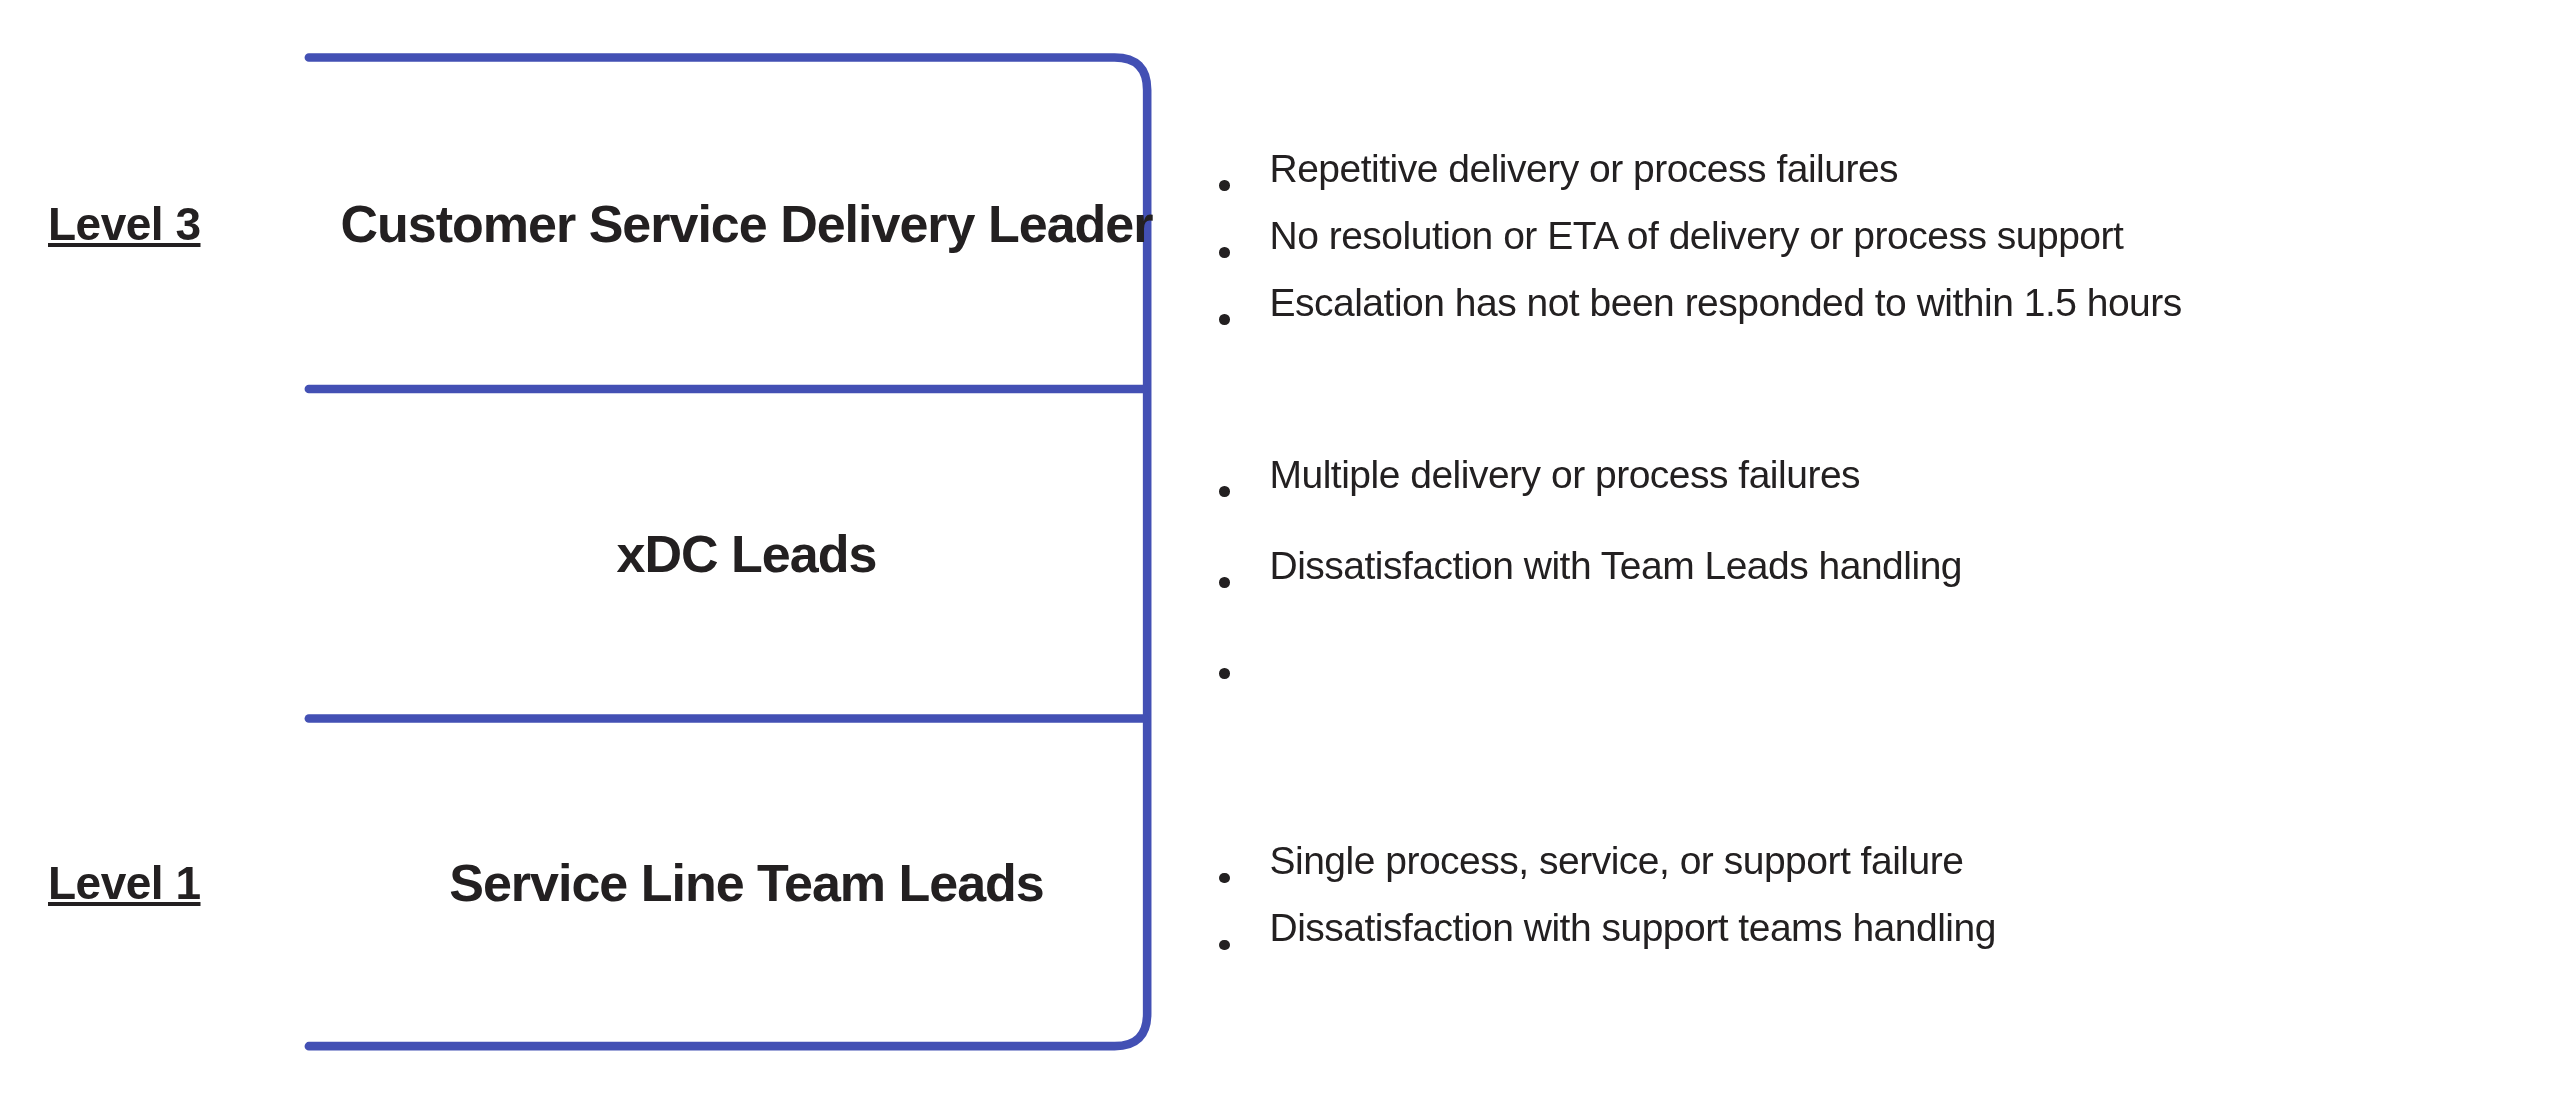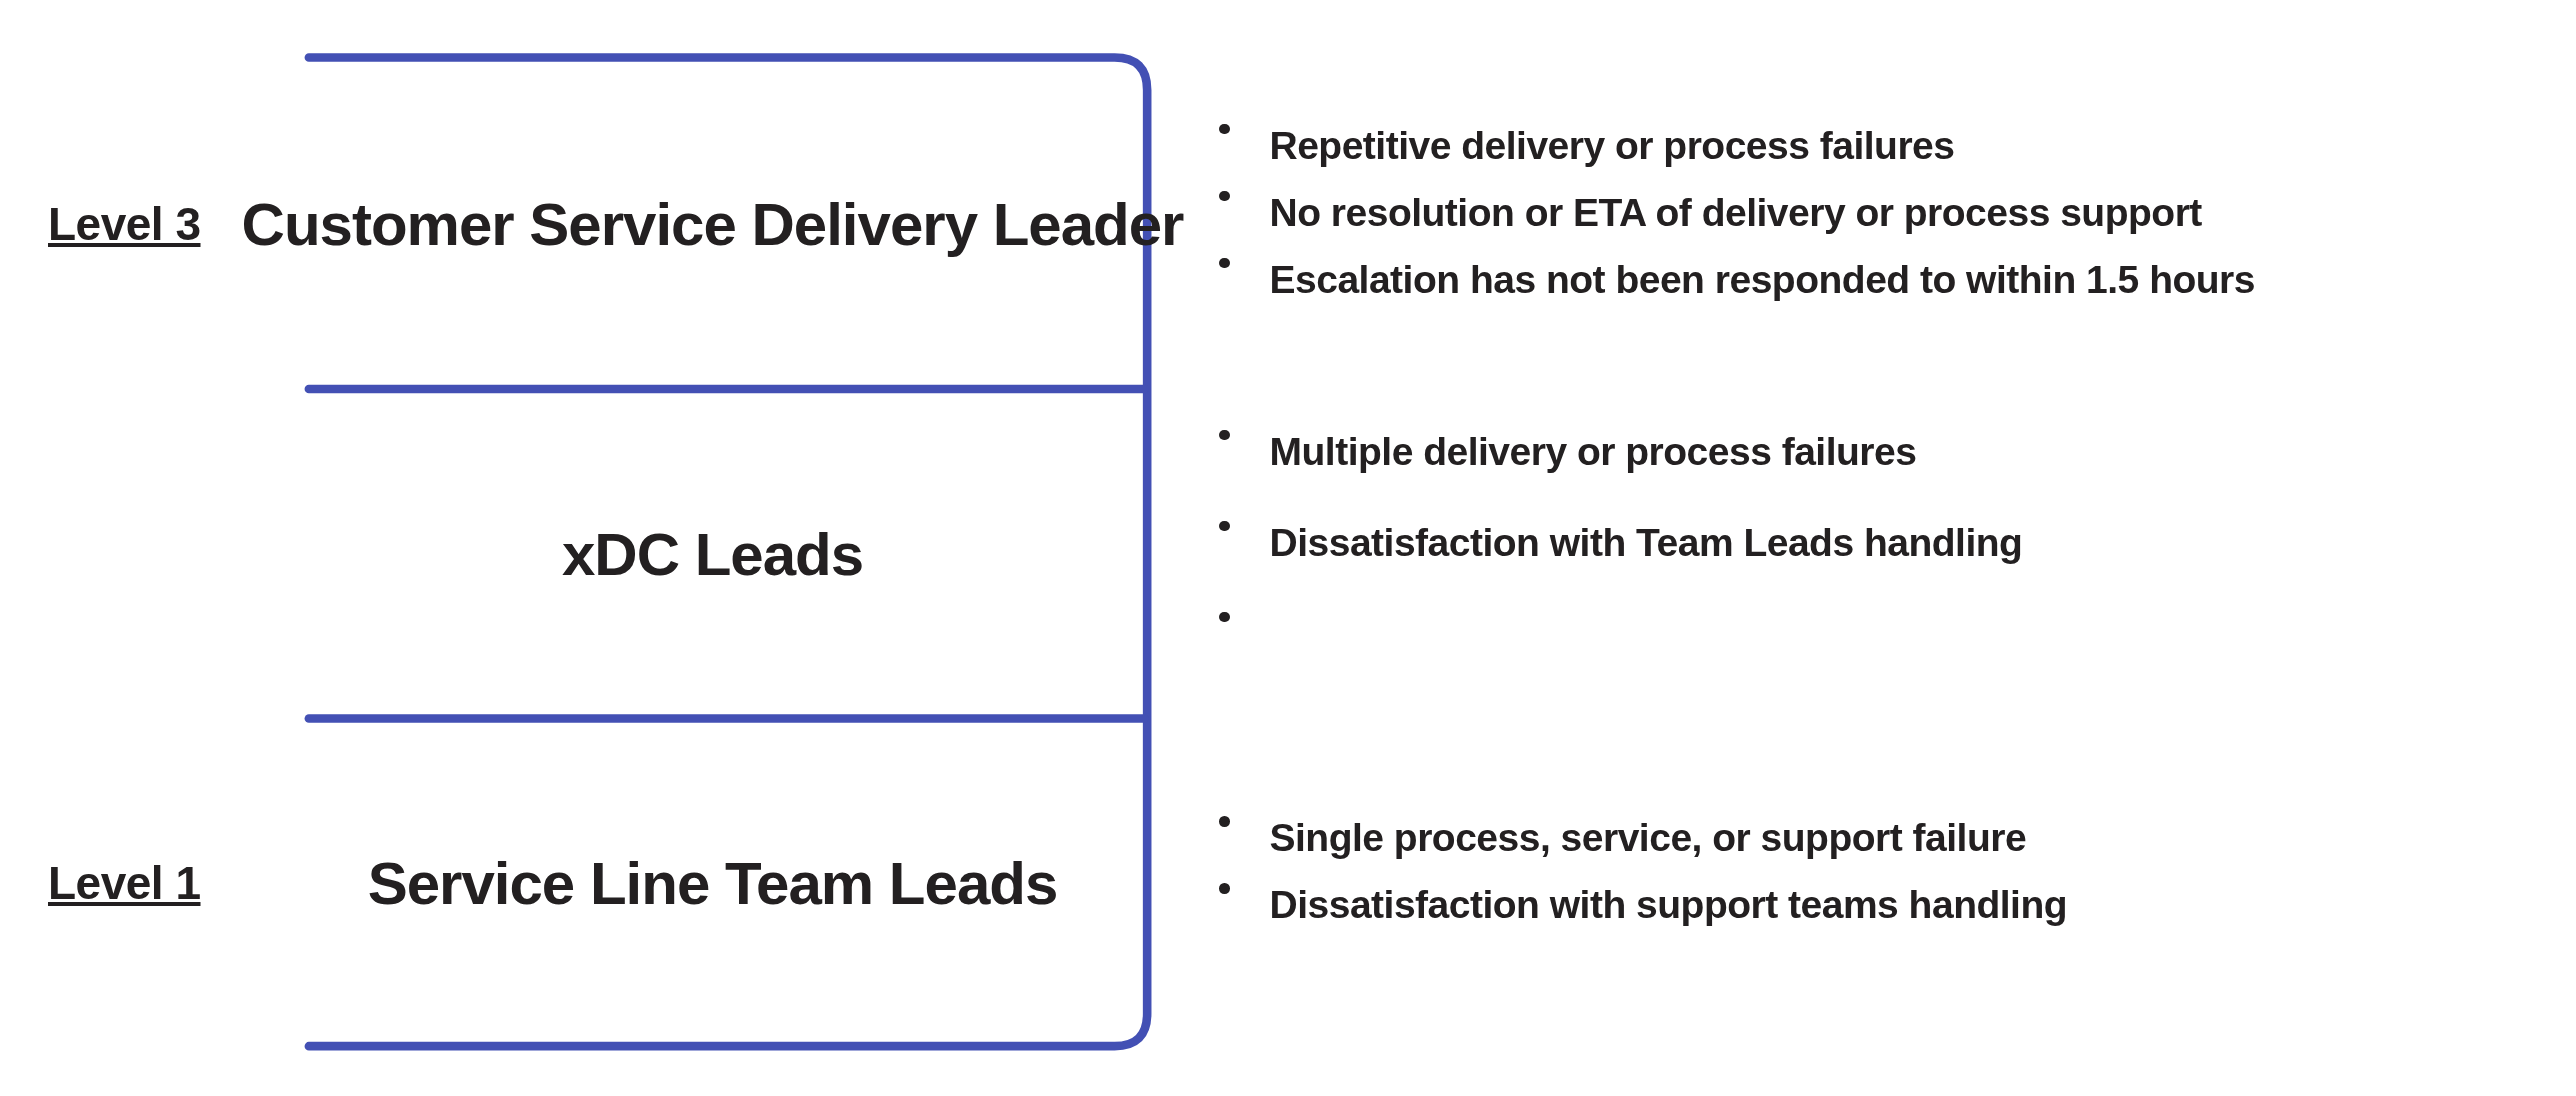--- a/index.html
+++ b/index.html
@@ -30,44 +30,44 @@
     display: flex;
     align-items: center;
     font-size: 46px;
     font-weight: bold;
     letter-spacing: -0.5px;
     white-space: nowrap;
     text-decoration: underline;
   }
   .role-title {
     position: absolute;
-    left: 293px;
+    left: 327px;
     width: 839px;
     display: flex;
     align-items: center;
     justify-content: center;
-    font-size: 60px;
+    font-size: 52px;
     font-weight: bold;
     letter-spacing: -1px;
     white-space: nowrap;
   }
   .criteria-list {
     position: absolute;
     left: 1219px;
     right: 38px;
     display: flex;
     flex-direction: column;
     justify-content: center;
   }
   .criterion {
     display: flex;
-    align-items: flex-start;
+    align-items: flex-end;
     height: 67px;
     font-size: 39px;
-    font-weight: bold;
+    font-weight: normal;
     letter-spacing: -0.5px;
     white-space: nowrap;
   }
   .bullet-dot {
     flex: none;
     width: 10.5px;
     height: 10.5px;
     border-radius: 50%;
     background: #232021;
     margin-right: 40px;

